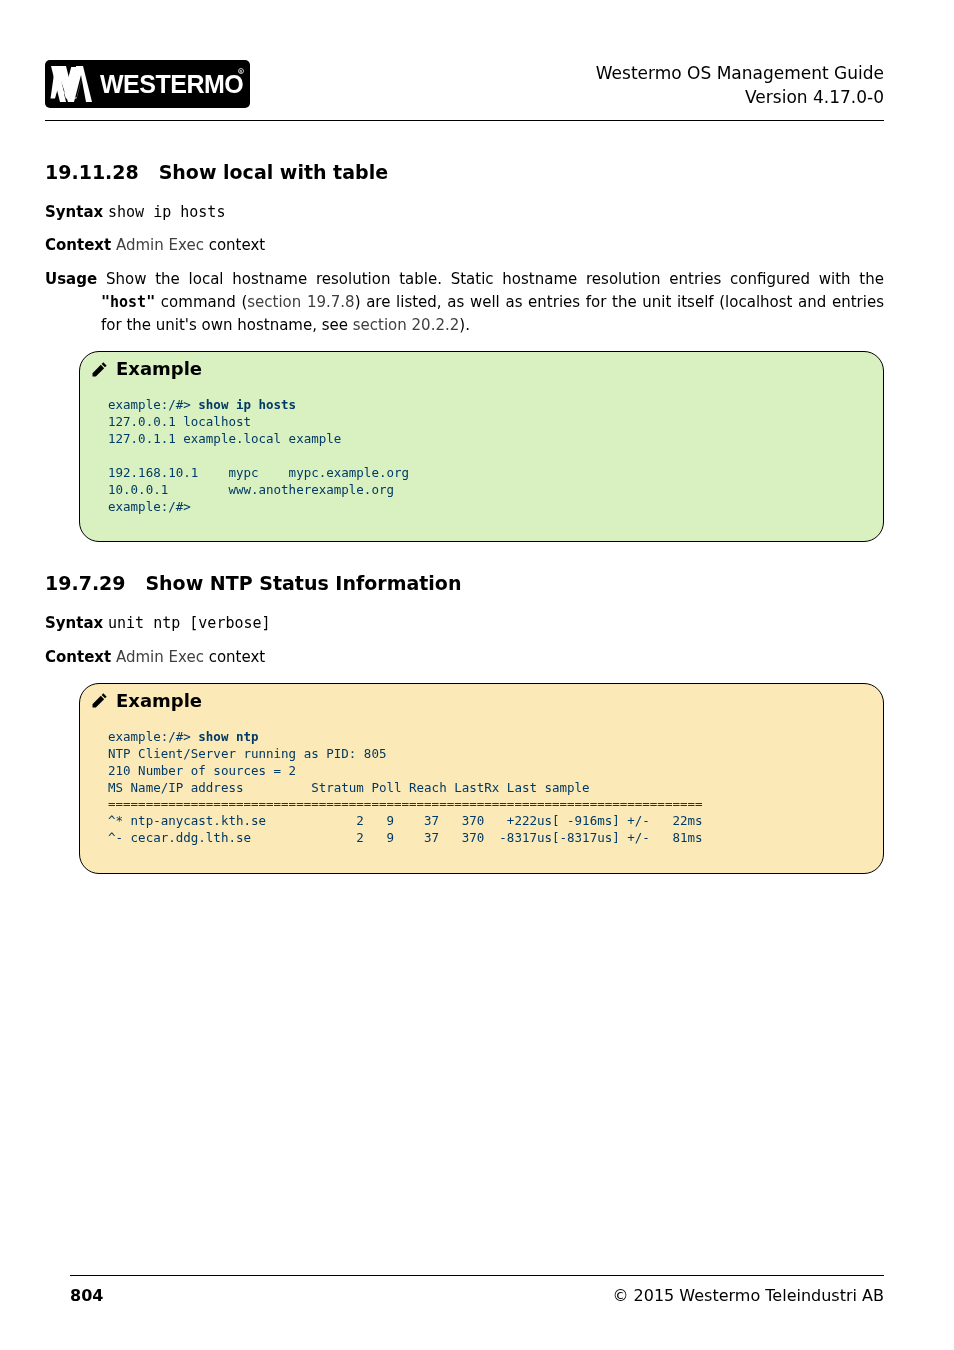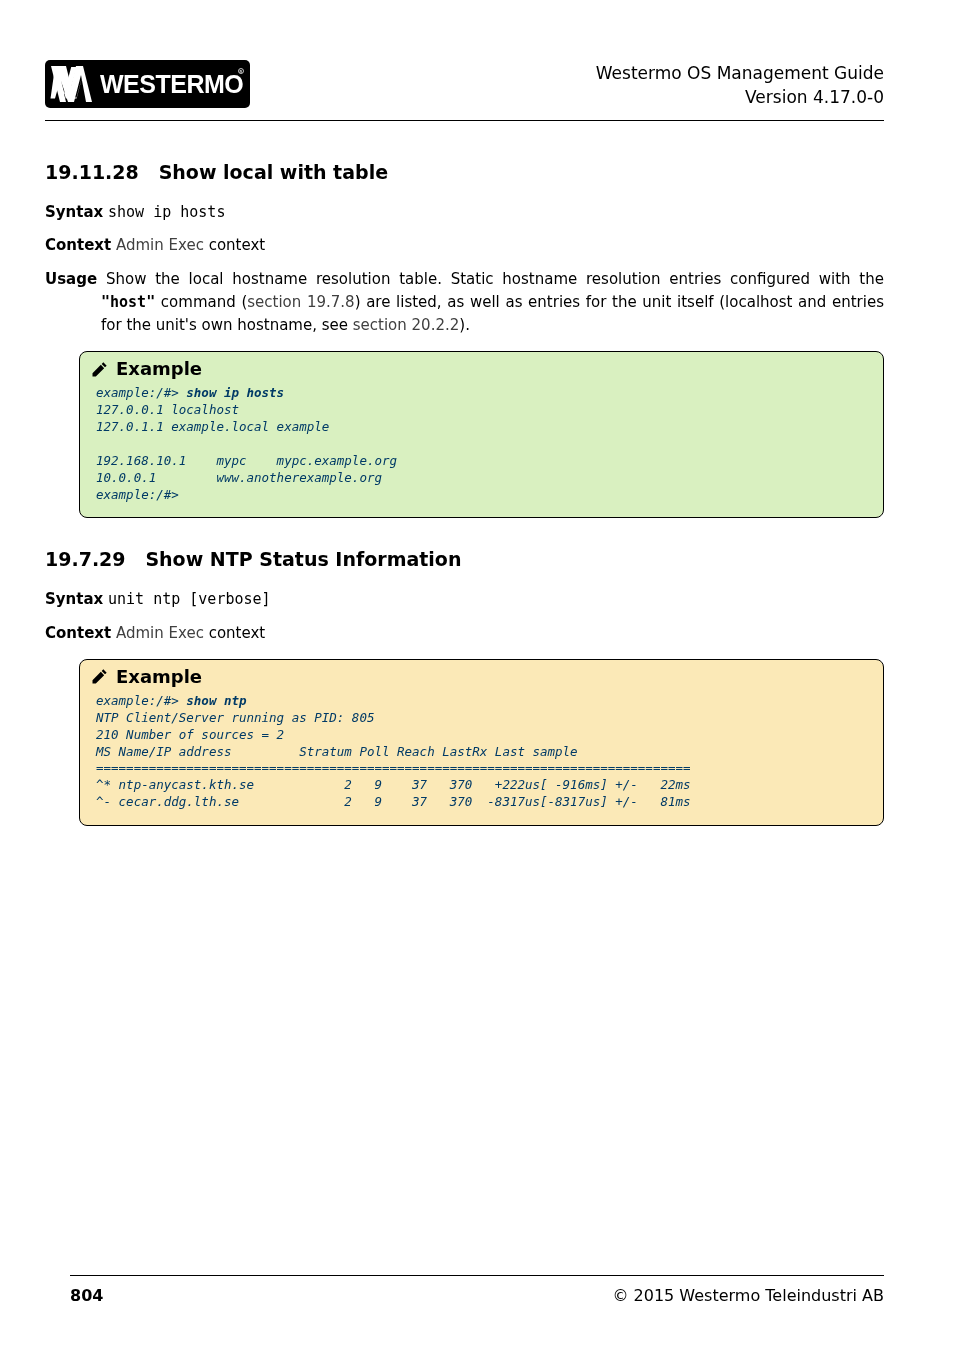--- a/index.html
+++ b/index.html
@@ -58,21 +58,21 @@
     text-indent: -56px;
     text-align: justify;
   }
   .usage-block .label { text-indent:0; }
   .strong-mono {
     font-family: "DejaVu Sans Mono", Consolas, monospace;
     font-weight: bold;
   }
   .example-box {
     border: 1.5px solid #000;
-    border-radius: 8px;
+    border-radius: 20px;
     margin: 14px 0 24px 34px;
     overflow: hidden;
   }
   .example-box.green { background: #d9f0c0; }
   .example-box.yellow { background: #fbe9b7; }
   .example-title {
     display: flex;
     align-items: center;
     gap: 6px;
     padding: 6px 10px 0 10px;
@@ -80,22 +80,21 @@
     font-weight: bold;
   }
   .example-title svg { flex-shrink:0; }
   .example-pre {
     font-family: "DejaVu Sans Mono", Consolas, monospace;
     font-size: 12.5px;
     line-height: 1.35;
     white-space: pre;
     padding: 2px 12px 10px 12px;
     color: #003a66;
-    margin: 4px;
-    font-style: italic;
+    margin: 16px;
   }
   .example-pre .cmd { font-weight: bold; }
   .footer {
     position: absolute;
     bottom: 45px;
     left: 70px;
     right: 70px;
     border-top: 1.5px solid #000;
     padding-top: 10px;
     display: flex;

